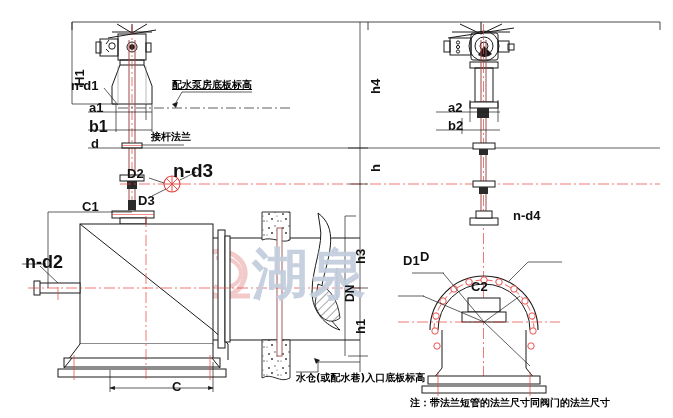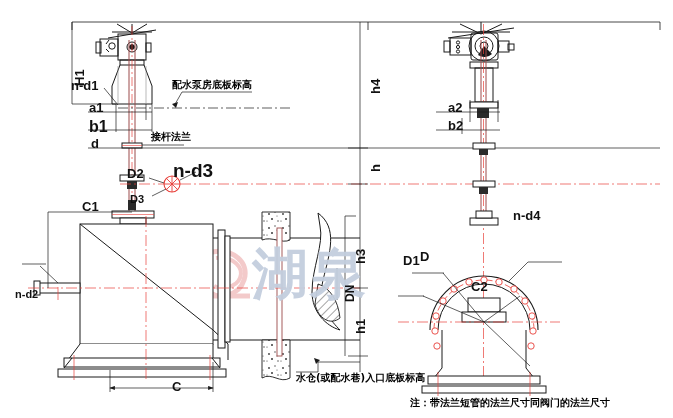--- a/index.html
+++ b/index.html
@@ -338,27 +338,27 @@
 <div class="lbl" style="left:71px;top:78px;font-size:13px;">n-d1</div>
 
 <div class="lbl" style="left:89px;top:100px;font-size:13px;">a1</div>
 
 <div class="lbl" style="left:89px;top:118px;font-size:16px;">b1</div>
 
 <div class="lbl" style="left:91px;top:136px;font-size:13px;">d</div>
 
 <div class="lbl" style="left:82px;top:199px;font-size:13px;">C1</div>
 
-<div class="lbl" style="left:15px;top:252px;font-size:11px;margin-top:36px;">n-d2</div>
+<div class="lbl" style="left:25px;top:252px;font-size:18px;">n-d2</div>
 
 <div class="lbl" style="left:172px;top:379px;font-size:13px;">C</div>
 
 <div class="lbl" style="left:127px;top:166px;font-size:13px;">D2</div>
 
-<div class="lbl" style="left:130px;top:193px;font-size:11px;">D3</div>
+<div class="lbl" style="left:138px;top:193px;font-size:13px;">D3</div>
 
 <div class="lbl" style="left:173px;top:160px;font-size:19px;">n-d3</div>
 
 <div class="lbl vert" style="left:368px;top:94px;font-size:13px;transform:rotate(-90deg);">h4</div>
 
 <div class="lbl vert" style="left:368px;top:172px;font-size:13px;transform:rotate(-90deg);">h</div>
 
 <div class="lbl vert" style="left:353px;top:264px;font-size:13px;transform:rotate(-90deg);">h3</div>
 
 <div class="lbl vert" style="left:343px;top:302px;font-size:12px;transform:rotate(-90deg);">DN</div>
@@ -370,19 +370,19 @@
 <div class="lbl" style="left:448px;top:118px;font-size:13px;text-align:center;">b2</div>
 
 <div class="lbl" style="left:420px;top:249px;font-size:13px;">D</div>
 
 <div class="lbl" style="left:403px;top:253px;font-size:13px;">D1</div>
 
 <div class="lbl" style="left:471px;top:279px;font-size:13px;">C2</div>
 
 <div class="lbl" style="left:513px;top:208px;font-size:13px;">n-d4</div>
 
-<div class="lbl cn" style="left:172px;top:78px;font-size:10px;">配水泵房底板标高</div>
+<div class="lbl cn" style="left:172px;top:78px;font-size:10px;text-decoration:underline;">配水泵房底板标高</div>
 
 <div class="lbl cn" style="left:151px;top:130px;font-size:10px;">接杆法兰</div>
 
 <div class="lbl cn" style="left:296px;top:371px;font-size:10px;">水仓(或配水巷)入口底板标高</div>
 
 <div class="lbl cn" style="left:410px;top:396px;font-size:10px;">注：带法兰短管的法兰尺寸同阀门的法兰尺寸</div>
 
 </body></html>

